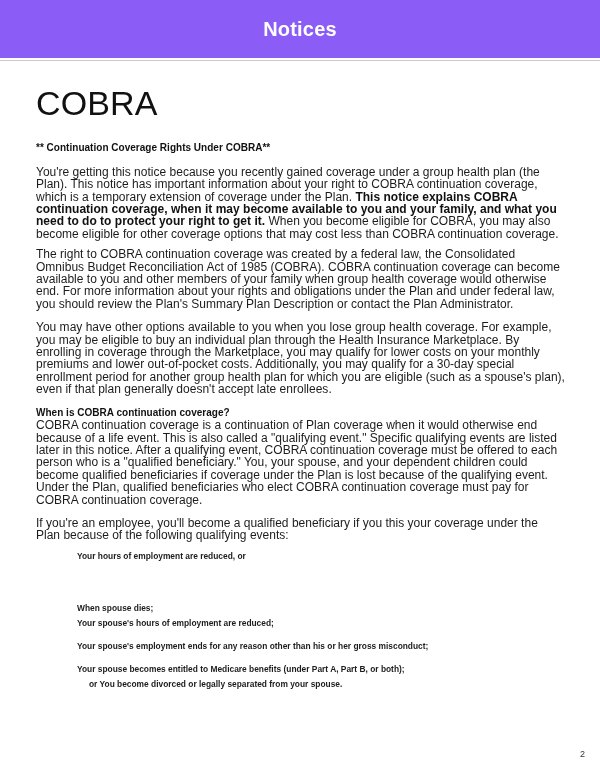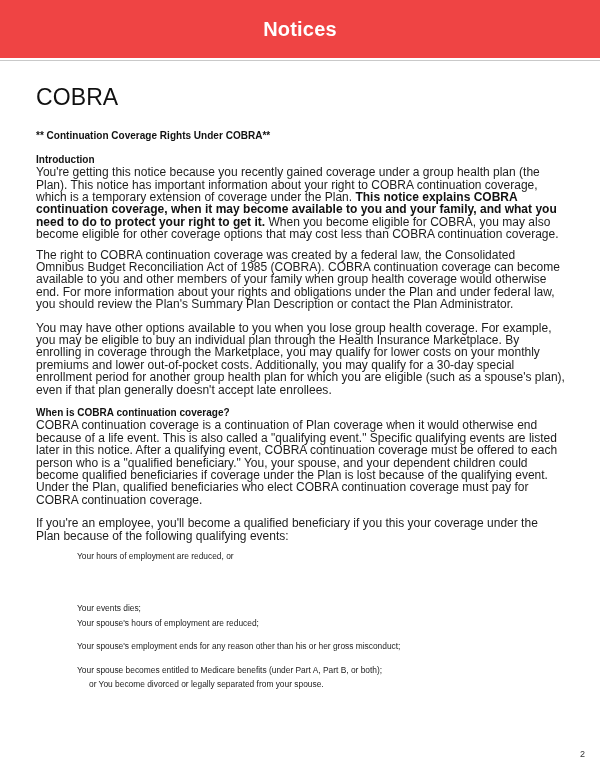--- a/index.html
+++ b/index.html
@@ -13,21 +13,21 @@
     font-family: "Liberation Sans", sans-serif;
     color: #1a1a1a;
     overflow: hidden;
     position: relative;
   }
 
   
   .header-bar {
     width: 600px;
     height: 58px;
-    background: #ef4444;
+    background: #8b5cf6;
     display: flex;
     align-items: center;
     justify-content: center;
     box-sizing: border-box;
   }
   .header-title {
     color: #ffffff;
     font-size: 20px;
     font-weight: bold;
     letter-spacing: 0.2px;
@@ -41,21 +41,21 @@
   }
 
   
   .page {
     padding: 0 35px 0 36px;
     box-sizing: border-box;
     width: 600px;
   }
 
   .doc-title {
-    font-size: 23px;
+    font-size: 34px;
     font-weight: 400;
     color: #111111;
     margin: 24px 0 0 0;
     line-height: 1.1;
     letter-spacing: 0.1px;
   }
 
   .section-title {
     font-size: 10px;
     font-weight: bold;
@@ -84,20 +84,21 @@
   .event-list {
     margin: 0;
     padding: 0 0 0 41px;
     list-style: none;
   }
   .event-list li {
     font-size: 8.4px;
     line-height: 12.4px;
     color: #1c1c1c;
     margin: 0;
+    font-weight: bold;
   }
   .event-list.tight li { margin: 0; }
   .event-list.loose li { margin: 0 0 11px 0; }
   .event-list.loose li.pair { margin: 0 0 2px 0; }
   .event-list.loose li:last-child { margin-bottom: 0; margin-left: 12px; }
 
   
   .page-number {
     position: absolute;
     right: 15px;
@@ -119,21 +120,20 @@
 
   <h1 class="doc-title">COBRA</h1>
 
   <div class="spacer-lg"></div>
   <div class="spacer-sm"></div>
 
   <p class="section-title">** Continuation Coverage Rights Under COBRA**</p>
 
   <div class="spacer-md"></div>
 
-  <p class="section-title">Introduction</p>
 
   <p class="para"><span>You're getting this notice because you recently gained coverage under a group health plan (the Plan). This notice has important information about your right to COBRA continuation coverage, which is a temporary extension of coverage under the Plan. </span><b>This notice explains COBRA continuation coverage, when it may become available to you and your family, and what you need to do to protect your right to get it.</b><span> When you become eligible for COBRA, you may also become eligible for other coverage options that may cost less than COBRA continuation coverage.</span></p>
 
   <div class="spacer-sm"></div>
 
   <p class="para">The right to COBRA continuation coverage was created by a federal law, the Consolidated Omnibus Budget Reconciliation Act of 1985 (COBRA). COBRA continuation coverage can become available to you and other members of your family when group health coverage would otherwise end. For more information about your rights and obligations under the Plan and under federal law, you should review the Plan's Summary Plan Description or contact the Plan Administrator.</p>
 
   <div class="spacer-md"></div>
 
   <p class="para">You may have other options available to you when you lose group health coverage. For example, you may be eligible to buy an individual plan through the Health Insurance Marketplace. By enrolling in coverage through the Marketplace, you may qualify for lower costs on your monthly premiums and lower out-of-pocket costs. Additionally, you may qualify for a 30-day special enrollment period for another group health plan for which you are eligible (such as a spouse's plan), even if that plan generally doesn't accept late enrollees.</p>
@@ -155,21 +155,21 @@
   </ul>
 
   <div class="spacer-lg"></div>
   <div class="spacer-sm"></div>
 
 
   <div class="spacer-lg"></div>
   <div class="spacer-sm"></div>
 
   <ul class="event-list loose">
-    <li class="pair">Your events dies;</li>
+    <li class="pair">When spouse dies;</li>
     <li>Your spouse's hours of employment are reduced;</li>
     <li>Your spouse's employment ends for any reason other than his or her gross misconduct;</li>
     <li class="pair">Your spouse becomes entitled to Medicare benefits (under Part A, Part B, or both);</li>
     <li>or You become divorced or legally separated from your spouse.</li>
   </ul>
 
 </div>
 
 <div class="page-number">2</div>
 

